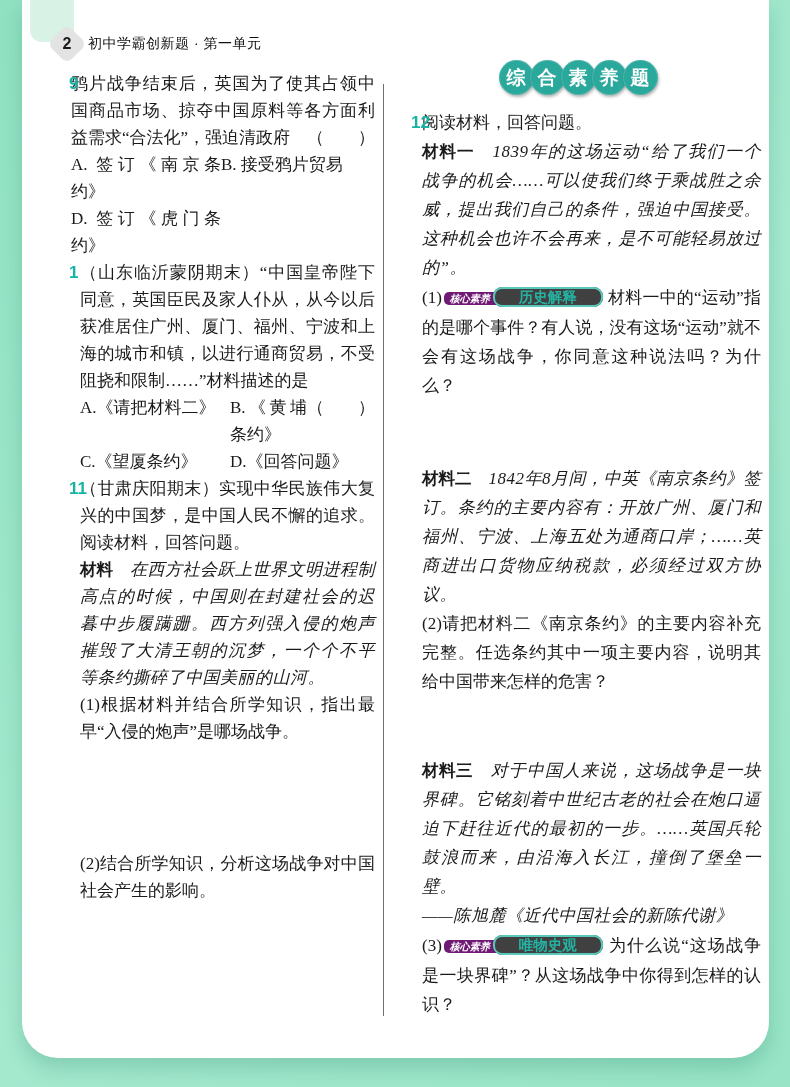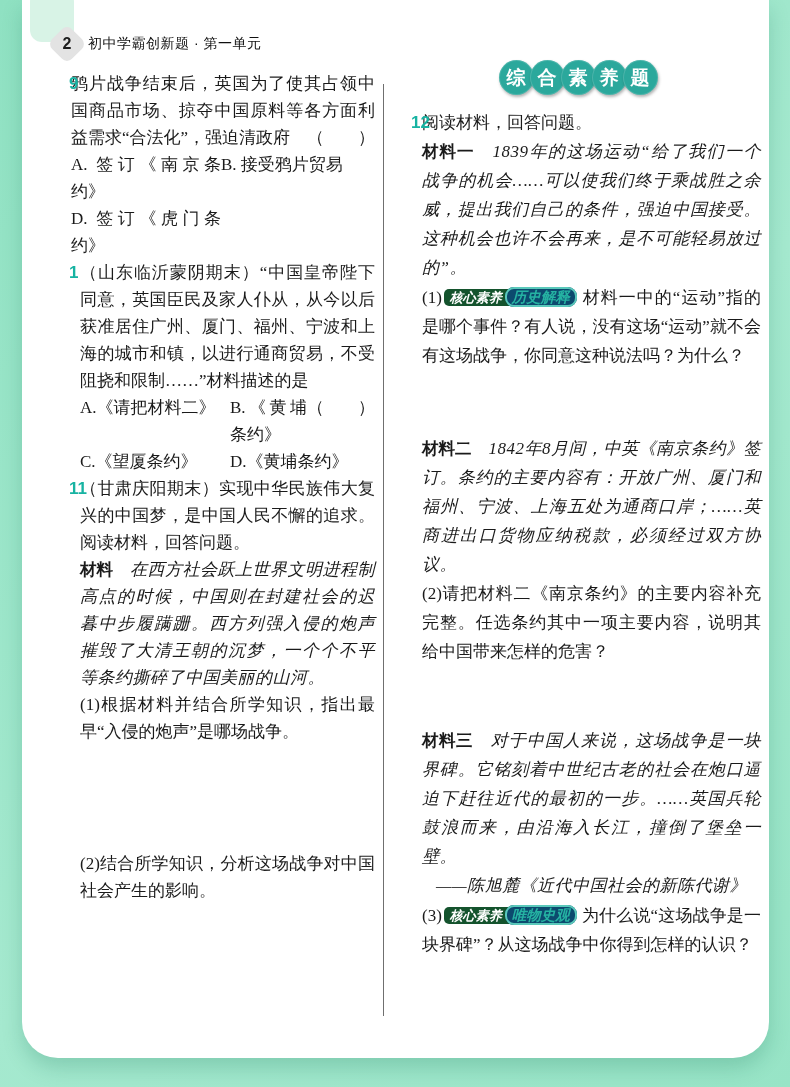--- a/index.html
+++ b/index.html
@@ -49,40 +49,40 @@
 
   .carryover p { padding-left:18px; }
 
   .bracket { float:right; }
 
   .opt-row { display:grid; grid-template-columns:150px 1fr; }
 
   .material-label { font-weight:bold; font-family:"Liberation Sans", sans-serif; font-size:16.5px; }
   .kai { font-style:italic; letter-spacing:.5px; }
 
-  .attribution { text-align:center; font-style:italic; letter-spacing:.5px; }
+  .attribution { text-align:left; font-style:italic; letter-spacing:.5px; }
 
   .banner { display:flex; justify-content:center; margin:0 0 13px 0; }
   .banner-circle {
     width:35px; height:35px; border-radius:50%;
     background:#2ba89c; color:#ffffff;
     display:flex; align-items:center; justify-content:center;
     font-size:19px; font-weight:bold; margin-left:-4px;
     box-shadow:1px 2px 3px rgba(40,40,40,.35), inset 0 0 0 1px rgba(255,255,255,.15);
   }
   .banner-circle:first-child { margin-left:0; }
 
   .badge { display:inline-block; white-space:nowrap; margin:0 5px 0 2px; vertical-align:1px; }
   .badge-left {
-    background:#14532d; color:#ffffff; font-style:italic; font-weight:bold;
-    font-size:13px; padding:1px 9px 1px 6px; border-radius:5px 0 0 5px;
+    background:#701a75; color:#ffffff; font-style:italic; font-weight:bold;
+    font-size:10px; padding:1px 9px 1px 6px; border-radius:5px 0 0 5px;
   }
   .badge-right {
-    background:#0c4a6e; color:#25b2a2; font-style:italic; font-weight:bold;
-    font-size:14.5px; padding:0 5px; border:2px solid #5ac9bb;
+    background:#404040; color:#25b2a2; font-weight:bold;
+    font-size:14.5px; padding:0 24px; border:2px solid #5ac9bb;
     border-radius:9px; margin-left:-6px;
   }
 
   .sp-64  { height:64px; }
   .sp-60  { height:60px; }
   .sp-105 { height:105px; }
   .mt4 { }
 </style>
 </head>
 <body>
@@ -122,21 +122,21 @@
         <p>
           <span>（山东临沂蒙阴期末）“中国皇帝陛下同意，英国臣民及家人仆从，从今以后获准居住广州、厦门、福州、宁波和上海的城市和镇，以进行通商贸易，不受阻挠和限制……”材料描述的是</span>
           <span class="bracket">（　　）</span>
         </p>
         <div class="opt-row">
           <span>A.《请把材料二》</span>
           <span>B.《黄埔条约》</span>
         </div>
         <div class="opt-row">
           <span>C.《望厦条约》</span>
-          <span>D.《黄埔条约》</span>
+          <span>D.《回答问题》</span>
         </div>
       </div>
 
       <div class="question q-pad-2">
         <span class="qnum">11</span>
         <p>（甘肃庆阳期末）实现中华民族伟大复兴的中国梦，是中国人民不懈的追求。阅读材料，回答问题。</p>
         <p>
           <span class="material-label">材料</span>　<span class="kai">在西方社会跃上世界文明进程制高点的时候，中国则在封建社会的迟暮中步履蹒跚。西方列强入侵的炮声摧毁了大清王朝的沉梦，一个个不平等条约撕碎了中国美丽的山河。</span>
         </p>
         <p>(1)根据材料并结合所学知识，指出最早“入侵的炮声”是哪场战争。</p>

